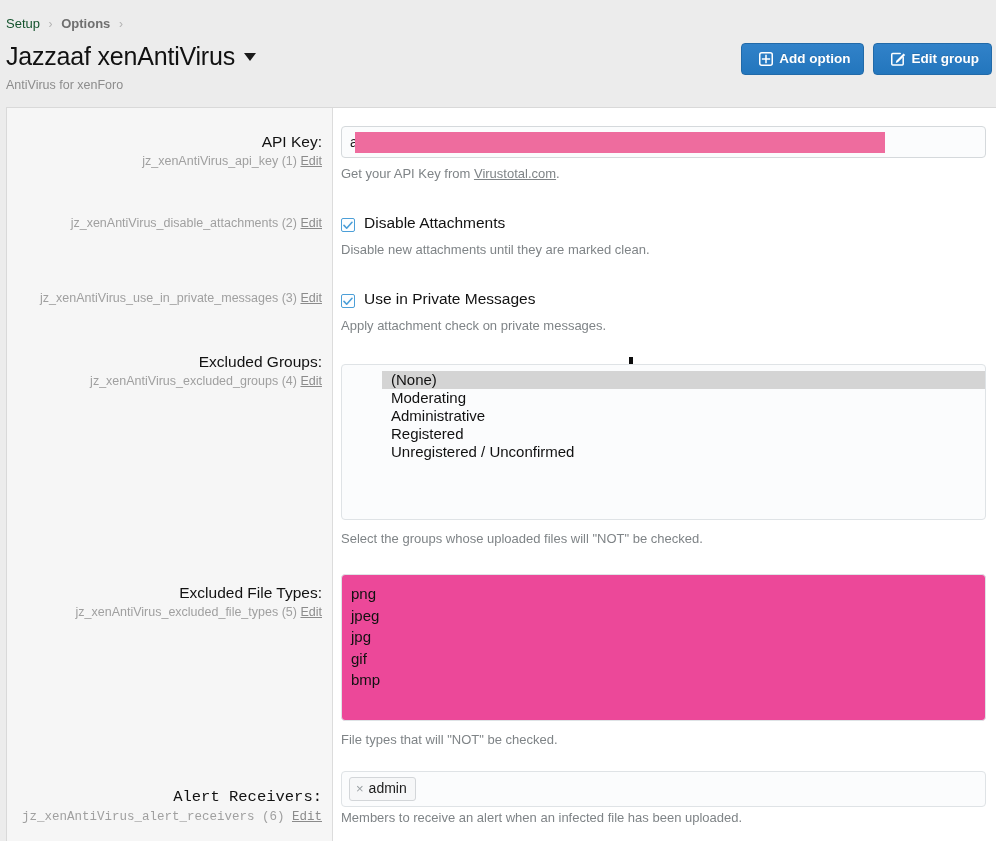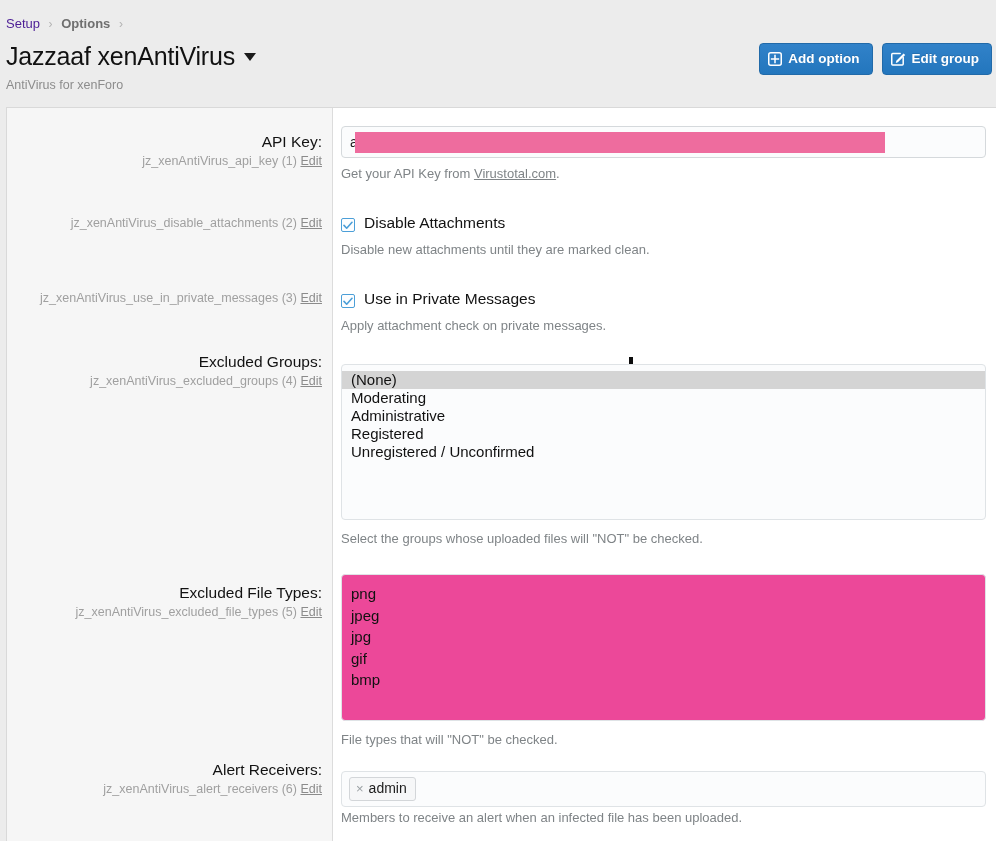--- a/index.html
+++ b/index.html
@@ -26,21 +26,21 @@
     height: 107px;
   }
   .breadcrumb {
     font-size: 13px;
     color: #8e8e8e;
     line-height: 16px;
     margin-bottom: 9px;
     white-space: nowrap;
   }
   .breadcrumb .crumb {
-    color: #4c1d95;
+    color: #14532d;
     text-decoration: none;
   }
   .breadcrumb .crumb.strong {
     color: #6f6f6f;
     font-weight: bold;
   }
   .breadcrumb .sep {
     color: #b3b3b3;
     padding: 0 5px;
     font-size: 12px;
@@ -87,21 +87,21 @@
     display: inline-flex;
     align-items: center;
     gap: 6px;
     background: #2b7cc4;
     background: linear-gradient(to bottom, #3182c9 0%, #2376bd 100%);
     border: 1px solid #216aa9;
     border-radius: 4px;
     color: #ffffff;
     font-size: 13.5px;
     font-weight: bold;
-    padding: 7px 12px 7px 8px;
+    padding: 7px 12px 7px 17px;
     line-height: 16px;
     cursor: pointer;
     white-space: nowrap;
     text-shadow: 0 -1px 0 rgba(0,0,0,0.12);
   }
   .btn svg { display: block; }
 
   
   .panel {
     margin: 0 0 0 6px;
@@ -373,21 +373,21 @@
 
     <div class="lrow" style="top:475px;">
       <div class="l-title">Excluded File Types:</div>
       <div class="l-meta">
         <span>jz_xenAntiVirus_excluded_file_types</span>
         <span>(5)</span>
         <span class="edit-link">Edit</span>
       </div>
     </div>
 
-    <div class="lrow" style="top:652px;">
+    <div class="lrow" style="top:680px;font-family:Liberation Mono, monospace;">
       <div class="l-title">Alert Receivers:</div>
       <div class="l-meta">
         <span>jz_xenAntiVirus_alert_receivers</span>
         <span>(6)</span>
         <span class="edit-link">Edit</span>
       </div>
     </div>
   </div>
 
   <div class="col-right">
@@ -422,21 +422,21 @@
           </svg>
         </span>
         <span class="check-label">Use in Private Messages</span>
       </div>
       <div class="hint" style="margin-top:9px;">Apply attachment check on private messages.</div>
     </div>
 
     <div class="caret-artifact" style="top:249px; left:296px;"></div>
 
     <div class="rrow" style="top:256px;">
-      <div class="listbox" style="height:156px;">
+      <div class="listbox" style="height:156px;padding-left:40px;">
         <div class="opt sel">(None)</div>
         <div class="opt">Moderating</div>
         <div class="opt">Administrative</div>
         <div class="opt">Registered</div>
         <div class="opt">Unregistered / Unconfirmed</div>
       </div>
       <div class="hint" style="margin-top:10px;">Select the groups whose uploaded files will "NOT" be checked.</div>
     </div>
 
     <div class="rrow" style="top:466px;">

